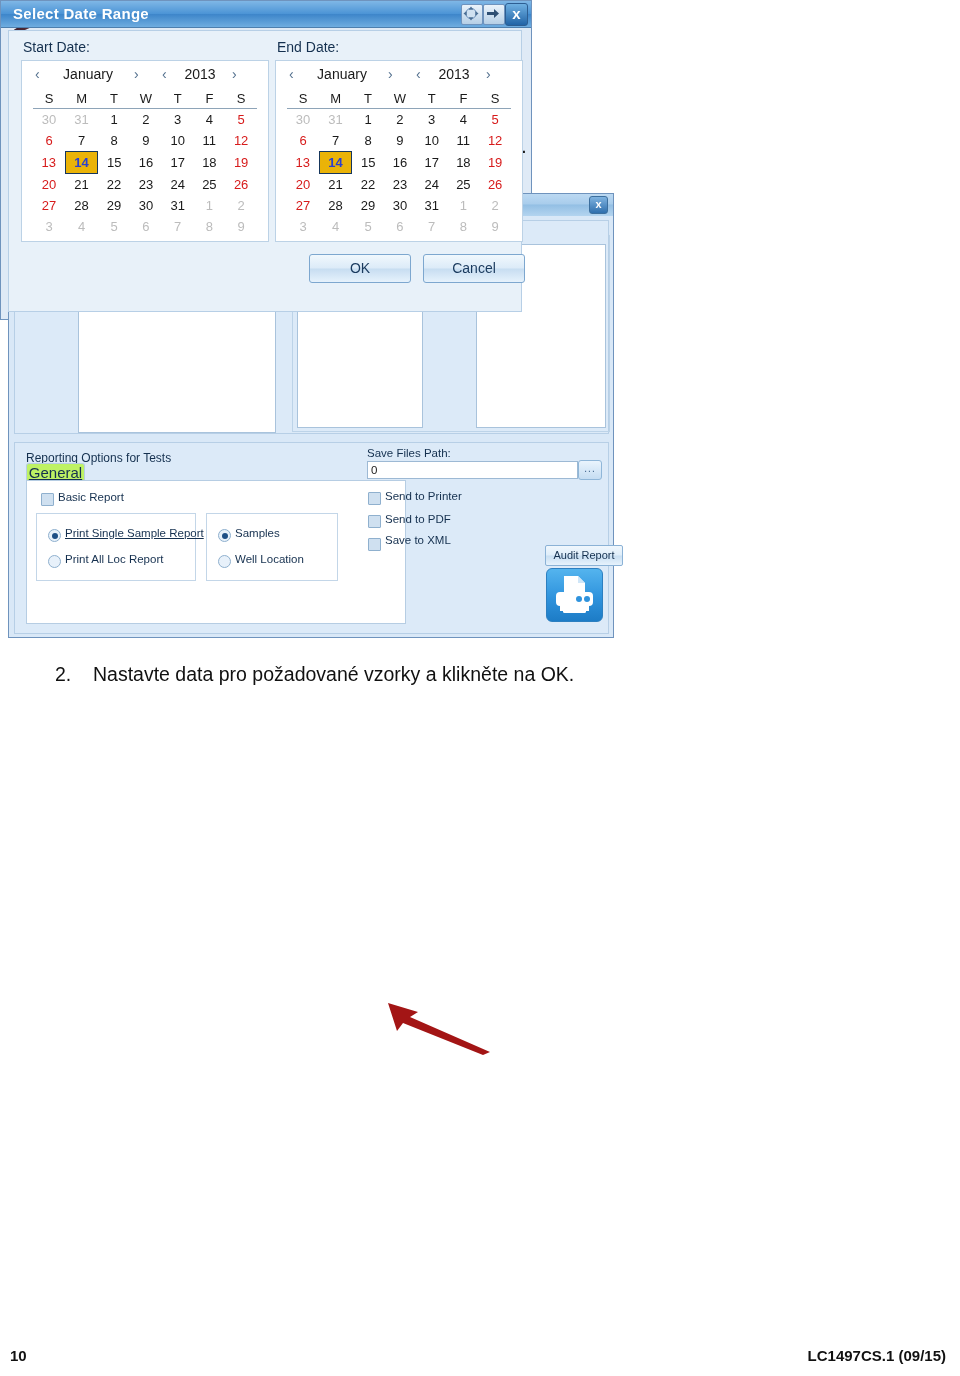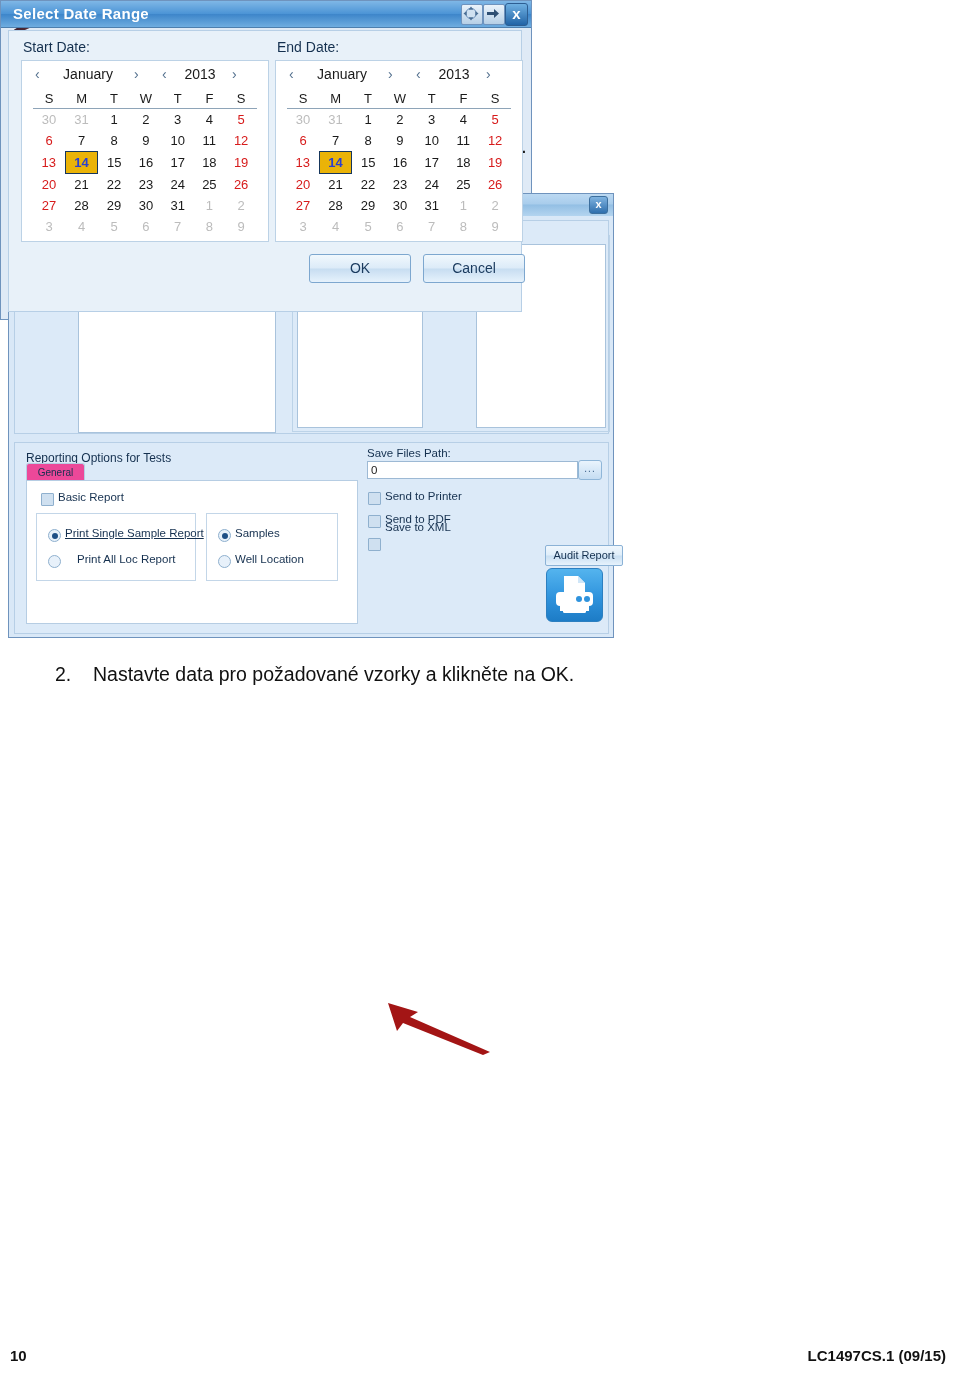--- a/index.html
+++ b/index.html
@@ -85,25 +85,25 @@
   #tb1{left:414px;top:258px;}
   #tb2{left:414px;top:295px;}
   #tb3{left:414px;top:331px;}
   #tb4{left:414px;top:368px;}
 
   
   .panel-bot{position:absolute;left:5px;top:226px;width:593px;height:190px;
     background:#dceaf8;border:1px solid #b7cfe6;}
   #rep-lbl{position:absolute;left:11px;top:8px;font-size:12px;color:#14304f;}
   .tabstrip{position:absolute;left:11px;top:20px;width:330px;height:18px;}
-  .tab-gen{position:absolute;left:0;top:0;width:57px;height:18px;background:#ec4899;
+  .tab-gen{position:absolute;left:0;top:0;width:57px;height:18px;background:#bef264;
     border:1px solid #b6cde3;border-bottom:none;border-radius:3px 3px 0 0;
-    font-size:10px;color:#15304f;text-align:center;line-height:17px;}
+    font-size:15px;color:#15304f;text-align:center;line-height:17px;text-decoration:underline;}
   .tabbody{position:absolute;left:11px;top:37px;width:330px;height:142px;
-    background:#ffffff;border:1px solid #b6cde3;}
+    background:#ffffff;border:1px solid #b6cde3;padding-left:48px;}
 
   .chk{position:absolute;width:11px;height:11px;background:#cfe0f0;
     border:1px solid #8fb0ce;border-radius:1px;}
   .chklabel{position:absolute;font-size:11.5px;color:#15304f;white-space:nowrap;}
   .rbox{position:absolute;background:#ffffff;border:1px solid #c3d6e8;}
   .radio{position:absolute;width:11px;height:11px;border-radius:50%;
     background:#e8f1fa;border:1px solid #8fb0ce;}
   .radio.on:after{content:"";position:absolute;left:2.5px;top:2.5px;width:6px;height:6px;
     border-radius:50%;background:#1d4f86;}
 
@@ -274,21 +274,21 @@
 
       <div class="tabbody">
 
         <div class="chk" style="left:14px;top:12px;"></div>
         <div class="chklabel" style="left:31px;top:10px;">Basic Report</div>
 
         <div class="rbox" style="left:9px;top:32px;width:158px;height:66px;">
           <div class="radio on" style="left:11px;top:15px;"></div>
           <div class="chklabel" style="left:28px;top:13px;text-decoration:underline;">Print Single Sample Report</div>
           <div class="radio" style="left:11px;top:41px;"></div>
-          <div class="chklabel" style="left:40px;top:39px;">Print All Loc Report</div>
+          <div class="chklabel" style="left:28px;top:39px;">Print All Loc Report</div>
         </div>
 
         <div class="rbox" style="left:179px;top:32px;width:130px;height:66px;">
           <div class="radio on" style="left:11px;top:15px;"></div>
           <div class="chklabel" style="left:28px;top:13px;">Samples</div>
           <div class="radio" style="left:11px;top:41px;"></div>
           <div class="chklabel" style="left:28px;top:39px;">Well Location</div>
         </div>
       </div>
 
@@ -296,21 +296,21 @@
       <div id="sfp-input">0</div>
       <div id="sfp-btn">...</div>
 
       <div class="chk" style="left:353px;top:49px;"></div>
       <div class="chklabel" style="left:370px;top:47px;">Send to Printer</div>
 
       <div class="chk" style="left:353px;top:72px;"></div>
       <div class="chklabel" style="left:370px;top:70px;">Send to PDF</div>
 
       <div class="chk" style="left:353px;top:95px;"></div>
-      <div class="chklabel" style="left:370px;top:78px;">Save to XML</div>
+      <div class="chklabel" style="left:370px;top:91px;">Save to XML</div>
 
       <div id="audit-btn">Audit Report</div>
 
       <div id="print-icon">
         <svg width="55" height="52" viewBox="0 0 55 52">
           <path d="M17,7 h14 l7,7 v9 H17 Z" fill="#ffffff"></path>
           <path d="M31,7 v7 h7 Z" fill="#cfe6f8"></path>
           <rect x="9" y="23" width="37" height="14" rx="4" fill="#ffffff"></rect>
           <circle cx="32" cy="30" r="3" fill="#2f93dd"></circle>
           <circle cx="40" cy="30" r="3" fill="#2f93dd"></circle>

